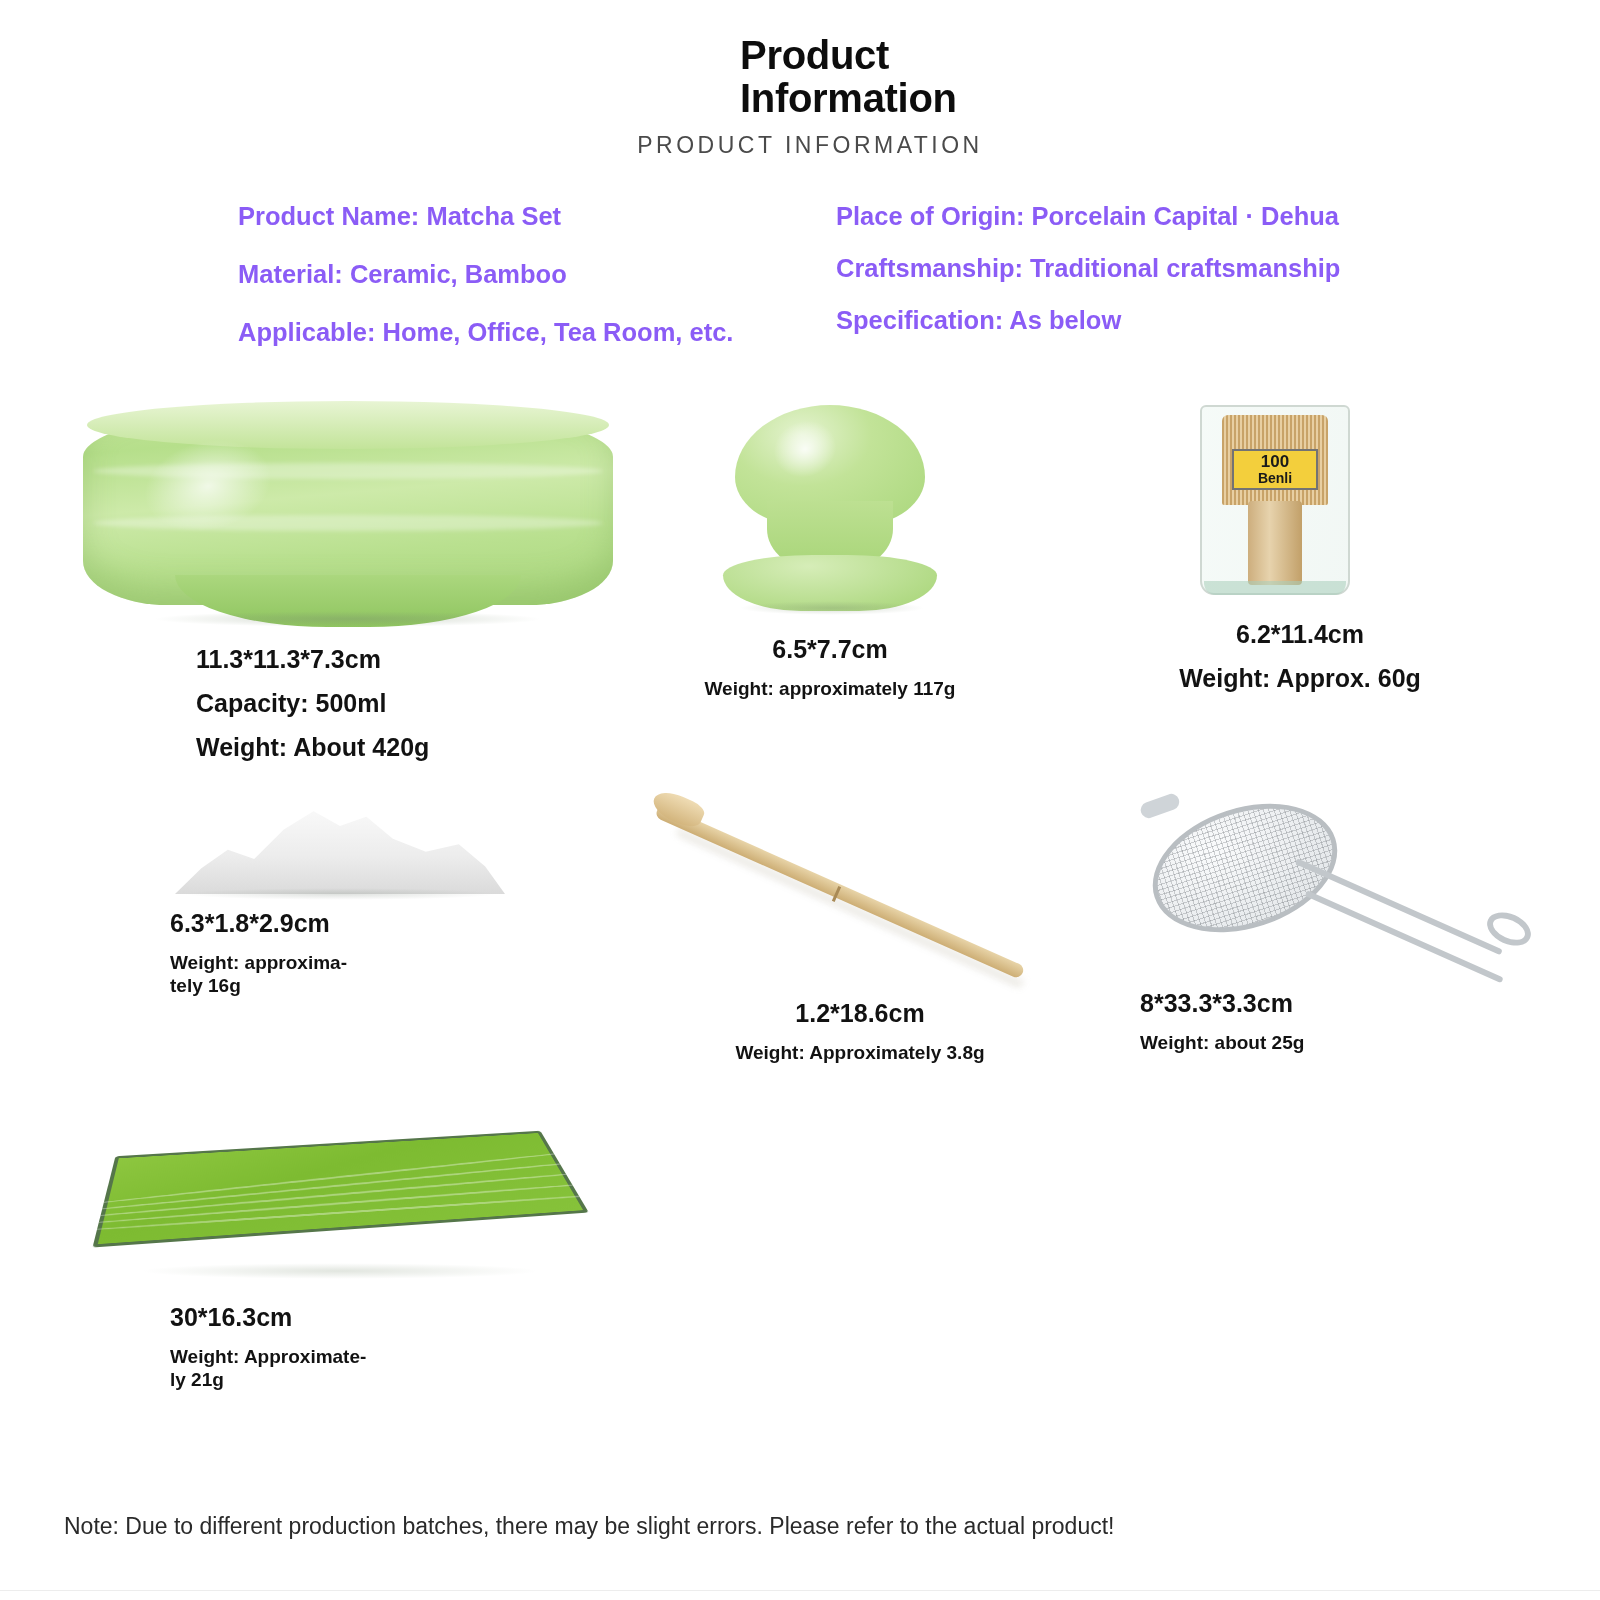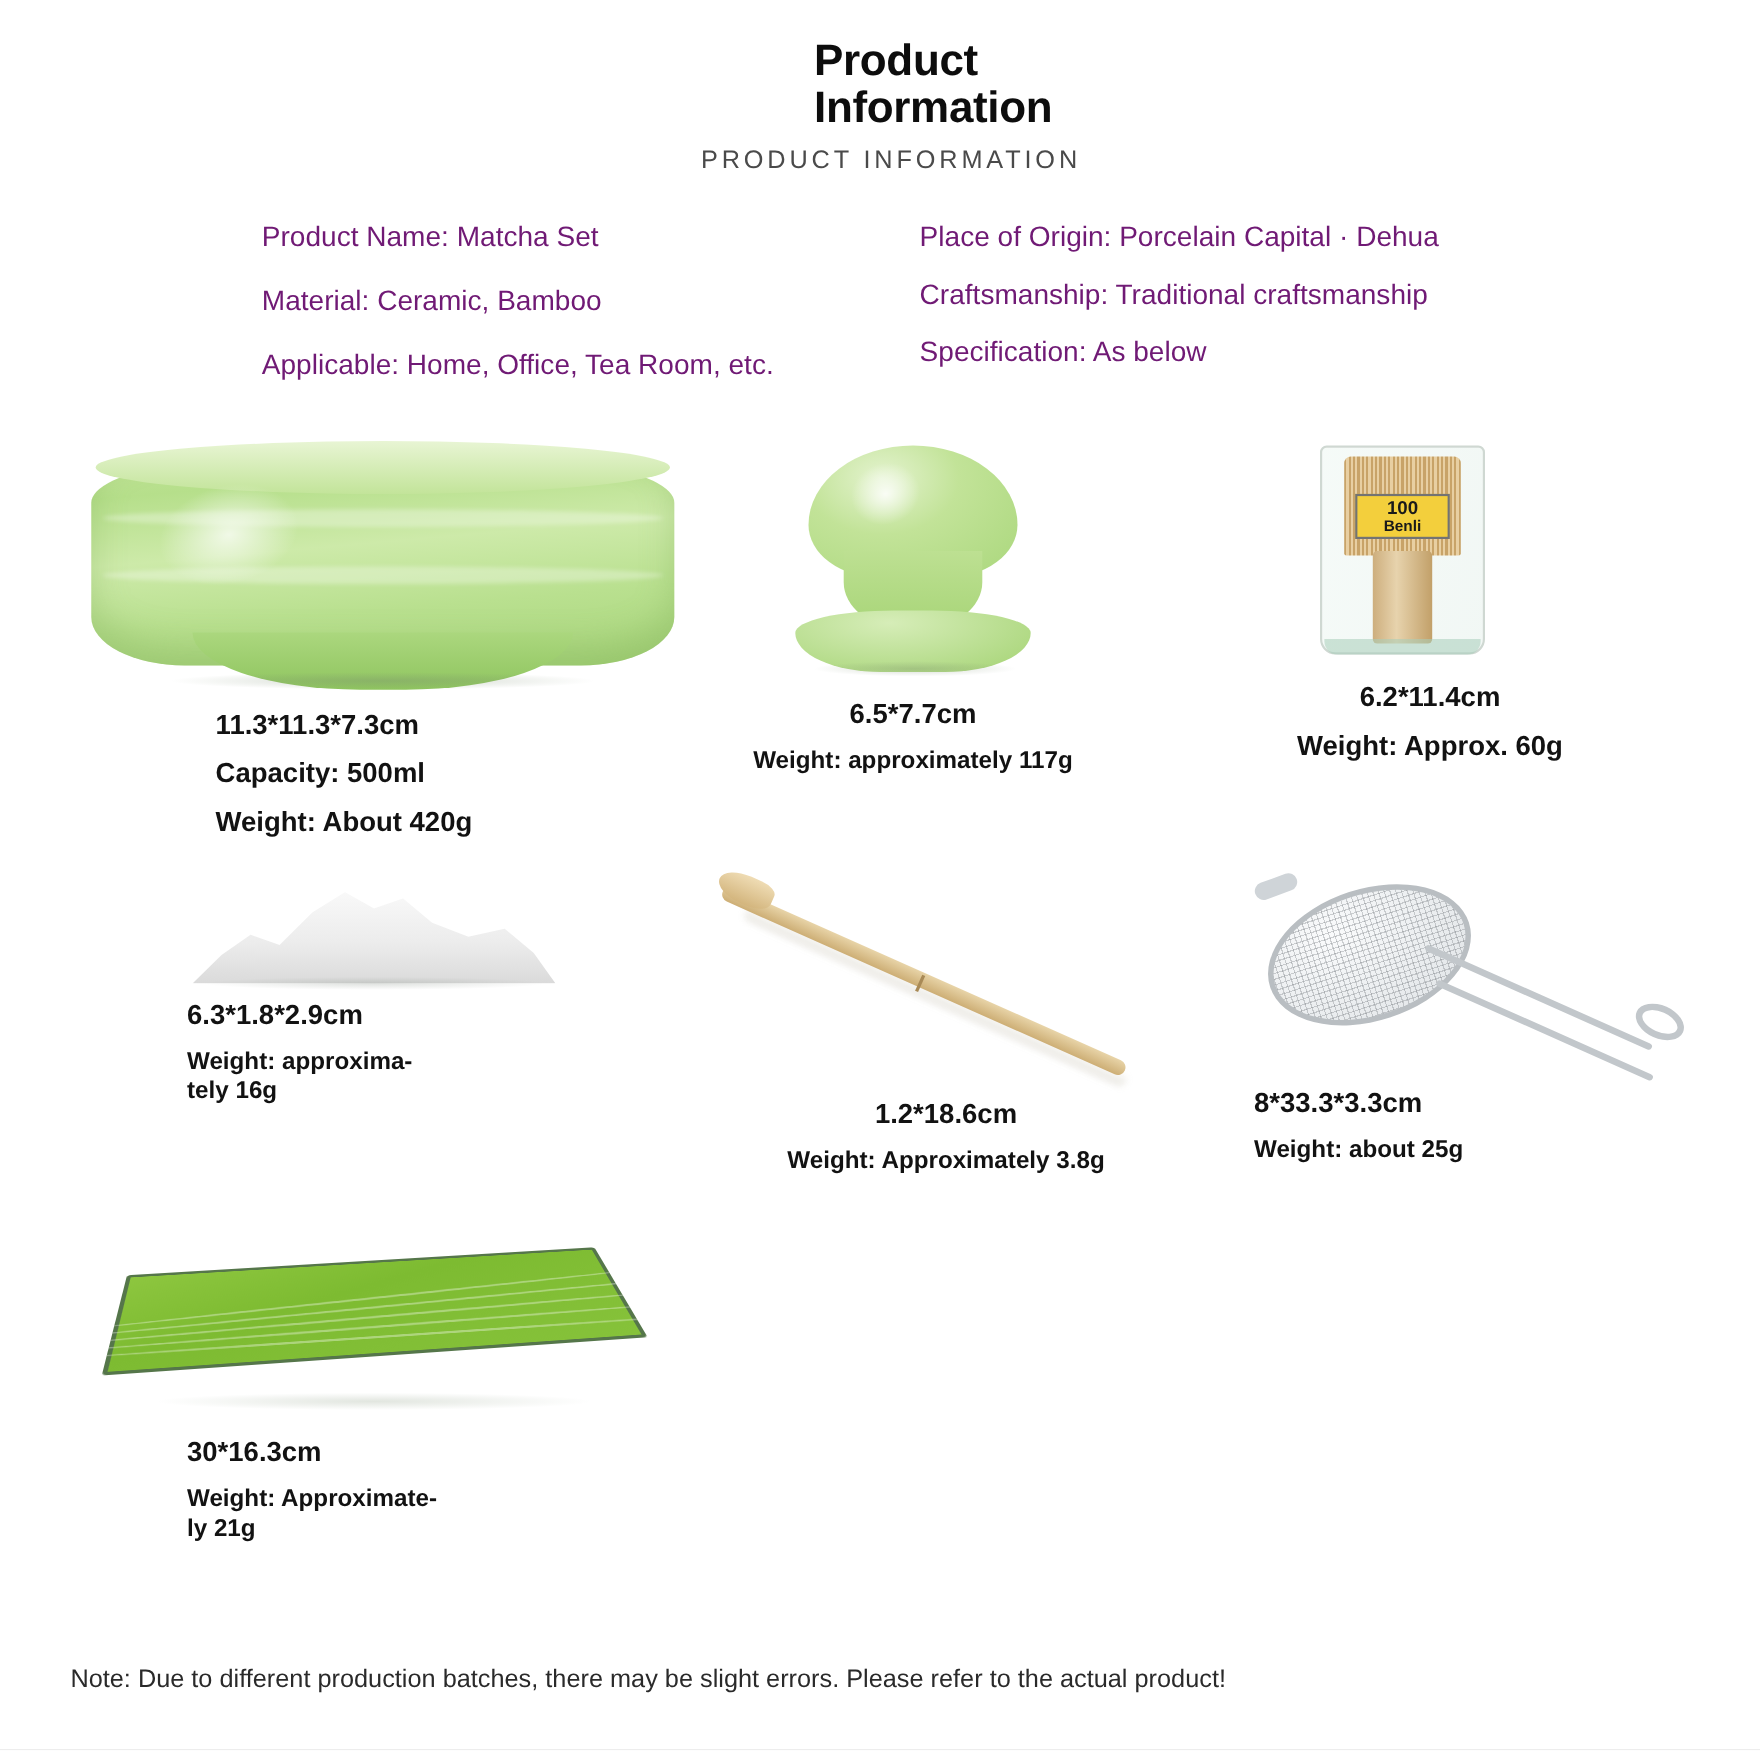--- a/index.html
+++ b/index.html
@@ -45,24 +45,24 @@
     display: flex;
     padding: 0 0 0 0;
   }
   .spec-col {
     flex: 0 0 50%;
   }
   .spec-col.left { padding-left: 238px; }
   .spec-col.right { padding-left: 36px; padding-right: 36px; }
   .spec-line {
     font-size: 25.5px;
-    font-weight: normal;
+    font-weight: bold;
     line-height: 1.25;
     margin-bottom: 26px;
-    color: #701a75;
+    color: #8b5cf6;
   }
   .spec-col.right .spec-line { margin-bottom: 20px; }
 
   
   .grid {
     position: relative;
     margin-top: 30px;
   }
   .row {
     display: flex;
@@ -81,21 +81,21 @@
     margin-top: 14px;
   }
   .cap-line {
     font-size: 25px;
     font-weight: bold;
     line-height: 1.2;
     color: #121212;
     margin-bottom: 14px;
     white-space: pre-line;
   }
-  .cap-line.small { font-size: 22px; }
+  .cap-line.small { font-size: 19px; }
 
   
   .row1 { margin-top: 12px; }
   .c-bowl { width: 620px; padding-left: 76px; }
   .c-bowl .caption { padding-left: 120px; }
   .c-whisk-holder { width: 420px; }
   .c-whisk-holder .caption { text-align: center; }
   .c-whisk { width: 480px; }
   .c-whisk .caption { text-align: center; padding-left: 40px; }
 

